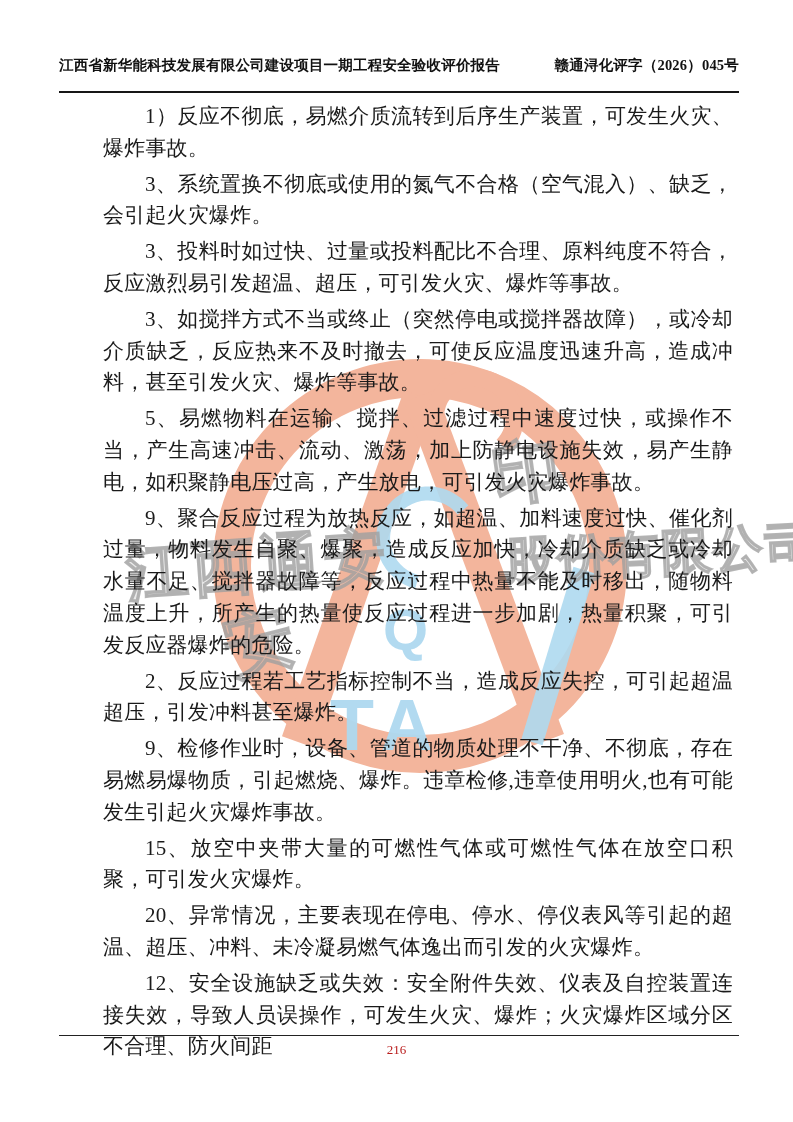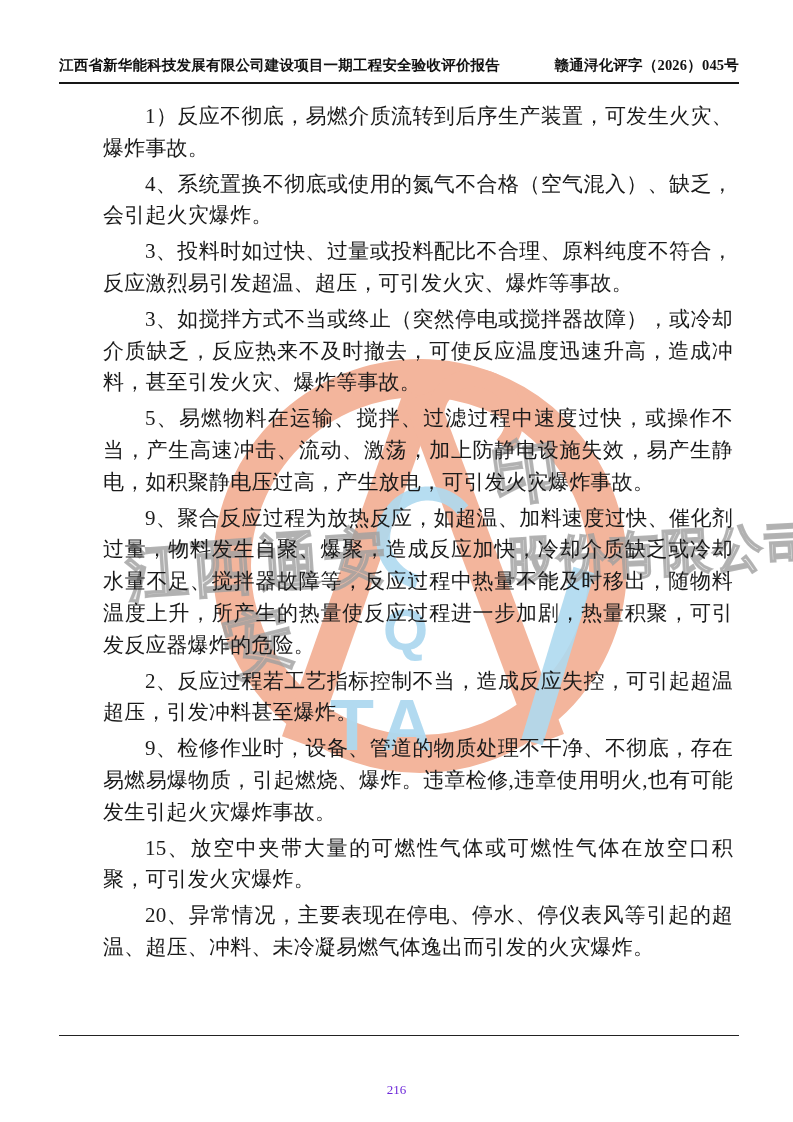--- a/index.html
+++ b/index.html
@@ -10,40 +10,40 @@
     overflow:hidden;
     font-family:"Liberation Serif","DejaVu Serif",serif;
     margin:0 auto;
   }
   
   .header{
     position:absolute;left:59px;top:56px;width:680px;
     display:flex;justify-content:space-between;align-items:flex-end;
     font-weight:bold;font-size:14.5px;color:#111;
     border-bottom:2px solid #161616;
-    padding-bottom:7px;
+    padding-bottom:16px;
     letter-spacing:0.2px;
     z-index:2;
   }
   
   .doc-body{
     position:absolute;left:99px;top:97px;width:638px;
     font-size:21px;line-height:31.8px;color:#1a1a1a;
     text-align:justify;text-justify:inter-ideograph;
     z-index:2;
   }
   .doc-body p{margin:4px;text-indent:2em;letter-spacing:0.2px;}
   
   .footer-rule{
     position:absolute;left:59px;top:1035px;width:680px;height:0;
     border-top:1.6px solid #222;z-index:2;
   }
   .page-number{
-    position:absolute;left:0;top:1082px;width:793px;
-    text-align:center;font-size:13px;color:#6d28d9;z-index:2;
+    position:absolute;left:0;top:1042px;width:793px;
+    text-align:center;font-size:13px;color:#b91c1c;z-index:2;
     font-family:"Liberation Serif","DejaVu Serif",serif;
   }
   
   .watermark{position:absolute;inset:0;z-index:1;pointer-events:none;}
   .logo-svg{position:absolute;left:205px;top:350px;}
   .wm-blue{
     position:absolute;
     font-family:"Liberation Sans","DejaVu Sans",sans-serif;
     font-weight:bold;color:#aed9f0;line-height:1;
   }
@@ -92,27 +92,28 @@
     <div class="wm-gray wm-frag-4">印</div>
   </div>
 
   <div class="header">
     <span>江西省新华能科技发展有限公司建设项目一期工程安全验收评价报告</span>
     <span>赣通浔化评字（2026）045号</span>
   </div>
 
   <div class="doc-body">
     <p>1）反应不彻底，易燃介质流转到后序生产装置，可发生火灾、爆炸事故。</p>
-    <p>4、系统置换不彻底或使用的氮气不合格（空气混入）、缺乏，会引起火灾爆炸。</p>
+    <p>3、系统置换不彻底或使用的氮气不合格（空气混入）、缺乏，会引起火灾爆炸。</p>
     <p>3、投料时如过快、过量或投料配比不合理、原料纯度不符合，反应激烈易引发超温、超压，可引发火灾、爆炸等事故。</p>
     <p>3、如搅拌方式不当或终止（突然停电或搅拌器故障），或冷却介质缺乏，反应热来不及时撤去，可使反应温度迅速升高，造成冲料，甚至引发火灾、爆炸等事故。</p>
     <p>5、易燃物料在运输、搅拌、过滤过程中速度过快，或操作不当，产生高速冲击、流动、激荡，加上防静电设施失效，易产生静电，如积聚静电压过高，产生放电，可引发火灾爆炸事故。</p>
     <p>9、聚合反应过程为放热反应，如超温、加料速度过快、催化剂过量，物料发生自聚、爆聚，造成反应加快，冷却介质缺乏或冷却水量不足、搅拌器故障等，反应过程中热量不能及时移出，随物料温度上升，所产生的热量使反应过程进一步加剧，热量积聚，可引发反应器爆炸的危险。</p>
     <p>2、反应过程若工艺指标控制不当，造成反应失控，可引起超温超压，引发冲料甚至爆炸。</p>
     <p>9、检修作业时，设备、管道的物质处理不干净、不彻底，存在易燃易爆物质，引起燃烧、爆炸。违章检修,违章使用明火,也有可能发生引起火灾爆炸事故。</p>
     <p>15、放空中夹带大量的可燃性气体或可燃性气体在放空口积聚，可引发火灾爆炸。</p>
     <p>20、异常情况，主要表现在停电、停水、停仪表风等引起的超温、超压、冲料、未冷凝易燃气体逸出而引发的火灾爆炸。</p>
+    <p>12、安全设施缺乏或失效：安全附件失效、仪表及自控装置连接失效，导致人员误操作，可发生火灾、爆炸；火灾爆炸区域分区不合理、防火间距</p>
   </div>
 
   <div class="footer-rule"></div>
   <div class="page-number">216</div>
 
 </div>
 
 </body></html>

